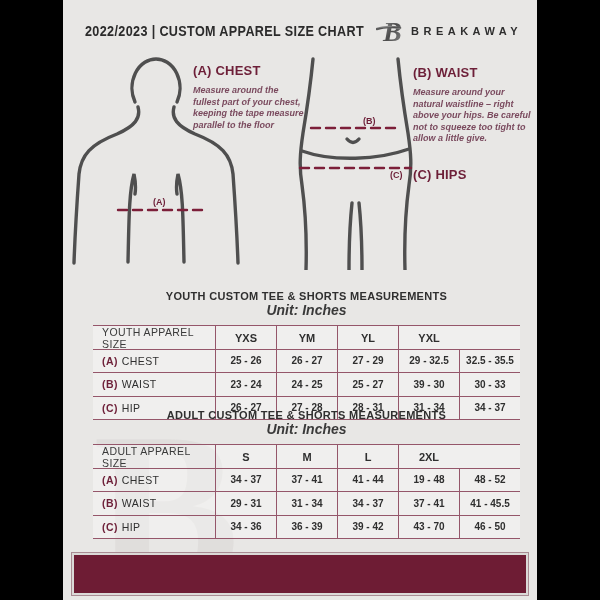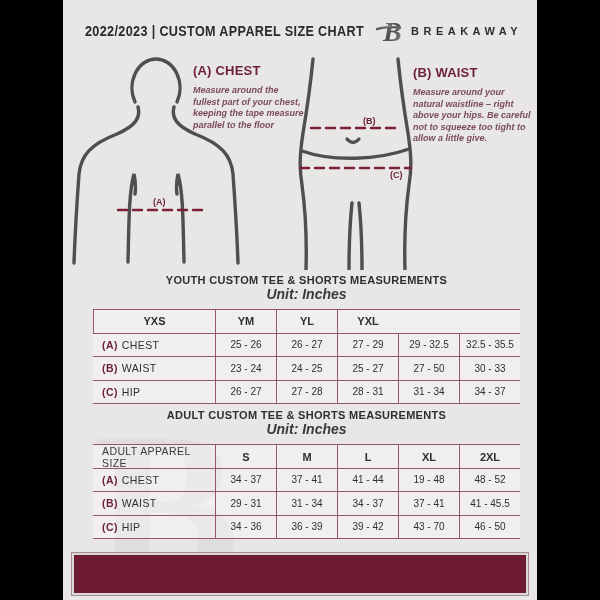--- a/index.html
+++ b/index.html
@@ -26,21 +26,21 @@
   .guide-p{font-size:9px;font-style:italic;font-weight:700;color:#7a4a5e;line-height:11.5px;margin:0;}
 
   
   .tbl-wrap{position:absolute;left:30px;width:427px;z-index:1;}
   .tbl-title{text-align:center;font-size:11px;font-weight:700;color:#2f2f2f;letter-spacing:.3px;}
   .tbl-unit{text-align:center;font-size:14px;font-style:italic;font-weight:700;color:#3a3a3a;margin-top:0;}
   .tbl{margin-top:7px;border-top:1.6px solid #95566a;border-bottom:1.6px solid #95566a;background:rgba(255,255,255,.34);}
   .trow{display:grid;grid-template-columns:122px repeat(5,61px);height:22.5px;border-bottom:1.6px solid #95566a;}
   .trow:last-child{border-bottom:none;}
   .cell{display:flex;align-items:center;justify-content:center;font-size:10px;color:#2f2f2f;}
-  .cell.vline{border-left:1.6px solid #95566a;}
+  .cell.vline{border-left:1.6px solid #95566a;font-weight:bold;}
   .cell.lab{justify-content:flex-start;padding-left:9px;letter-spacing:.4px;font-size:10.5px;}
   .head .cell{font-weight:700;font-size:11px;}
   .head .cell.lab{font-weight:400;font-size:10.5px;color:#3a3a3a;}
   .pref{color:#6d1f38;font-weight:700;margin-right:4px;}
 
   
   .footer-bar{position:absolute;left:9px;top:553px;width:452px;height:38px;background:#6e1c34;border:2px solid #dbd9d7;box-shadow:0 0 0 1px #a98b93;z-index:2;}
 </style>
 </head>
 <body>
@@ -91,27 +91,29 @@
 
     <div class="guide-block" style="left:130px;top:63px;width:112px">
       <p class="guide-h">(A) CHEST</p>
       <p class="guide-p">Measure around the fullest part of your chest, keeping the tape measure parallel to the floor</p>
     </div>
     <div class="guide-block" style="left:350px;top:65px;width:118px">
       <p class="guide-h">(B) WAIST</p>
       <p class="guide-p">Measure around your natural waistline – right above your hips. Be careful not to squeeze too tight to allow a little give.</p>
     </div>
     <div class="guide-block" style="left:350px;top:167px;width:118px">
-    </div>
-
-    <div class="tbl-wrap" style="top:274px">
+      <p class="guide-h">(C) HIPS</p>
+    </div>
+
+    <div class="tbl-wrap" style="top:290px">
       <div class="tbl-title">YOUTH CUSTOM TEE &amp; SHORTS MEASUREMENTS</div>
       <div class="tbl-unit">Unit: Inches</div>
       <div class="tbl">
           <div class="trow head">
+            <div class="cell lab">YOUTH APPAREL SIZE</div>
             <div class="cell vline">YXS</div>
             <div class="cell vline">YM</div>
             <div class="cell vline">YL</div>
             <div class="cell vline">YXL</div>
           </div>
           <div class="trow">
             <div class="cell lab">
               <div class="pref" style="display: inline;">(A)</div>
               <div class="" style="display: inline;">CHEST</div>
             </div>
@@ -122,21 +124,21 @@
             <div class="cell vline">32.5 - 35.5</div>
           </div>
           <div class="trow">
             <div class="cell lab">
               <div class="pref" style="display: inline;">(B)</div>
               <div class="" style="display: inline;">WAIST</div>
             </div>
             <div class="cell vline">23 - 24</div>
             <div class="cell vline">24 - 25</div>
             <div class="cell vline">25 - 27</div>
-            <div class="cell vline">27 - 50</div>
+            <div class="cell vline">39 - 30</div>
             <div class="cell vline">30 - 33</div>
           </div>
           <div class="trow">
             <div class="cell lab">
               <div class="pref" style="display: inline;">(C)</div>
               <div class="" style="display: inline;">HIP</div>
             </div>
             <div class="cell vline">26 - 27</div>
             <div class="cell vline">27 - 28</div>
             <div class="cell vline">28 - 31</div>
@@ -148,21 +150,20 @@
 
     <div class="tbl-wrap" style="top:409px">
       <div class="tbl-title">ADULT CUSTOM TEE &amp; SHORTS MEASUREMENTS</div>
       <div class="tbl-unit">Unit: Inches</div>
       <div class="tbl">
           <div class="trow head">
             <div class="cell lab">ADULT APPAREL SIZE</div>
             <div class="cell vline">S</div>
             <div class="cell vline">M</div>
             <div class="cell vline">L</div>
-            <div class="cell vline">XL</div>
             <div class="cell vline">2XL</div>
           </div>
           <div class="trow">
             <div class="cell lab">
               <div class="pref" style="display: inline;">(A)</div>
               <div class="" style="display: inline;">CHEST</div>
             </div>
             <div class="cell vline">34 - 37</div>
             <div class="cell vline">37 - 41</div>
             <div class="cell vline">41 - 44</div>

